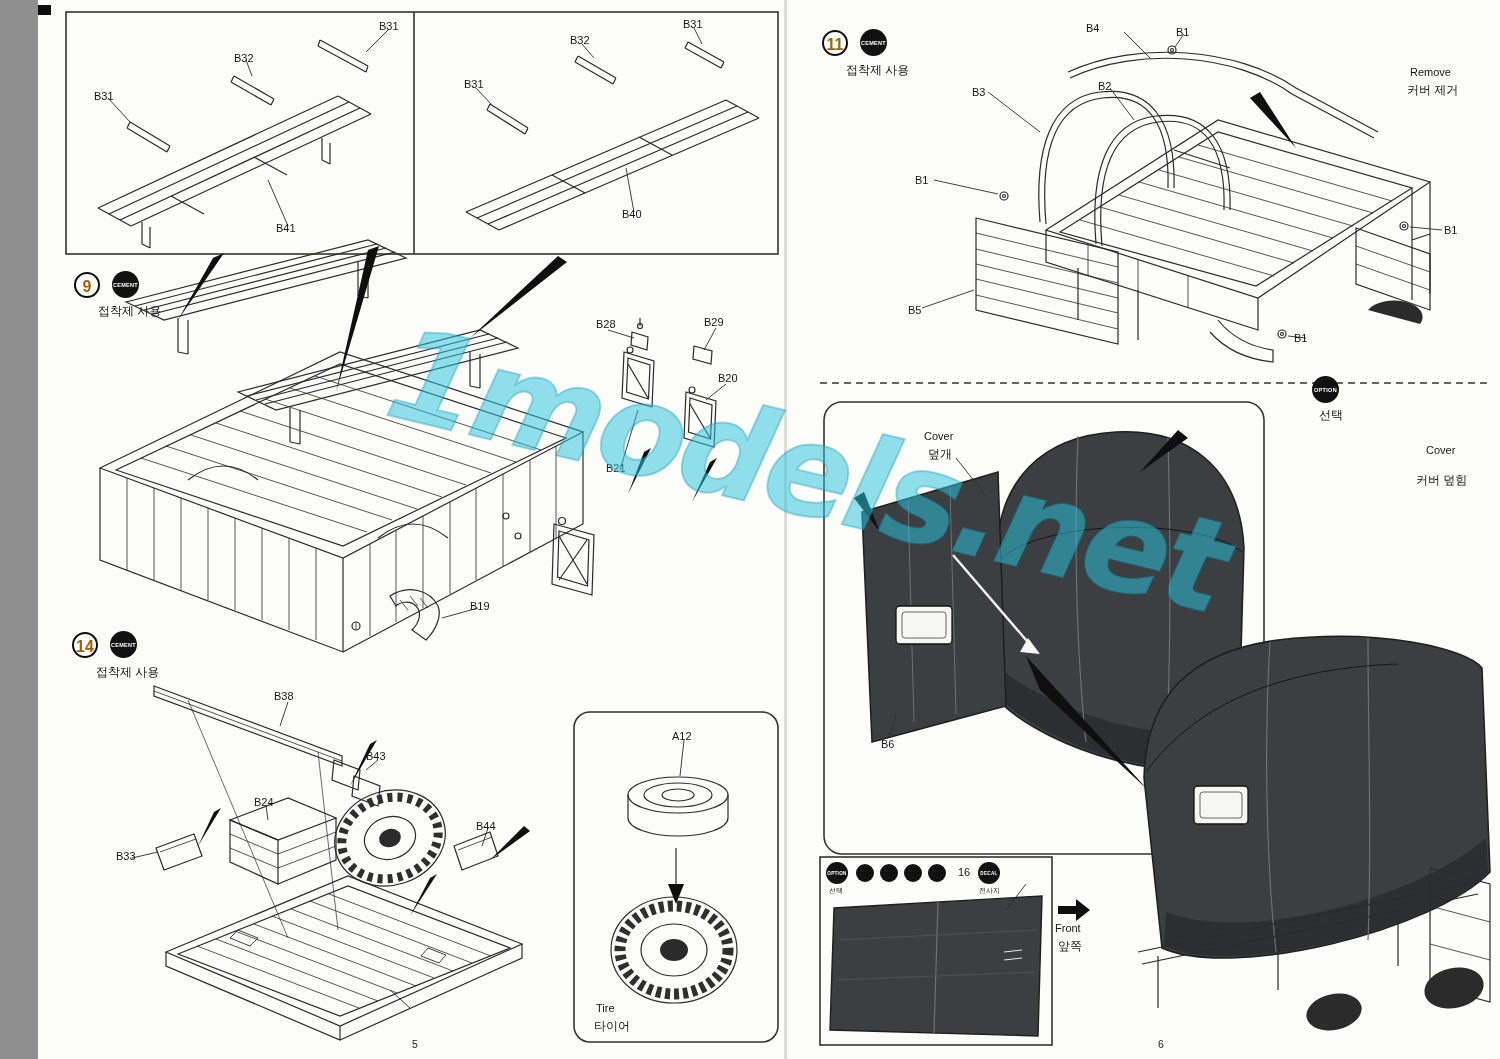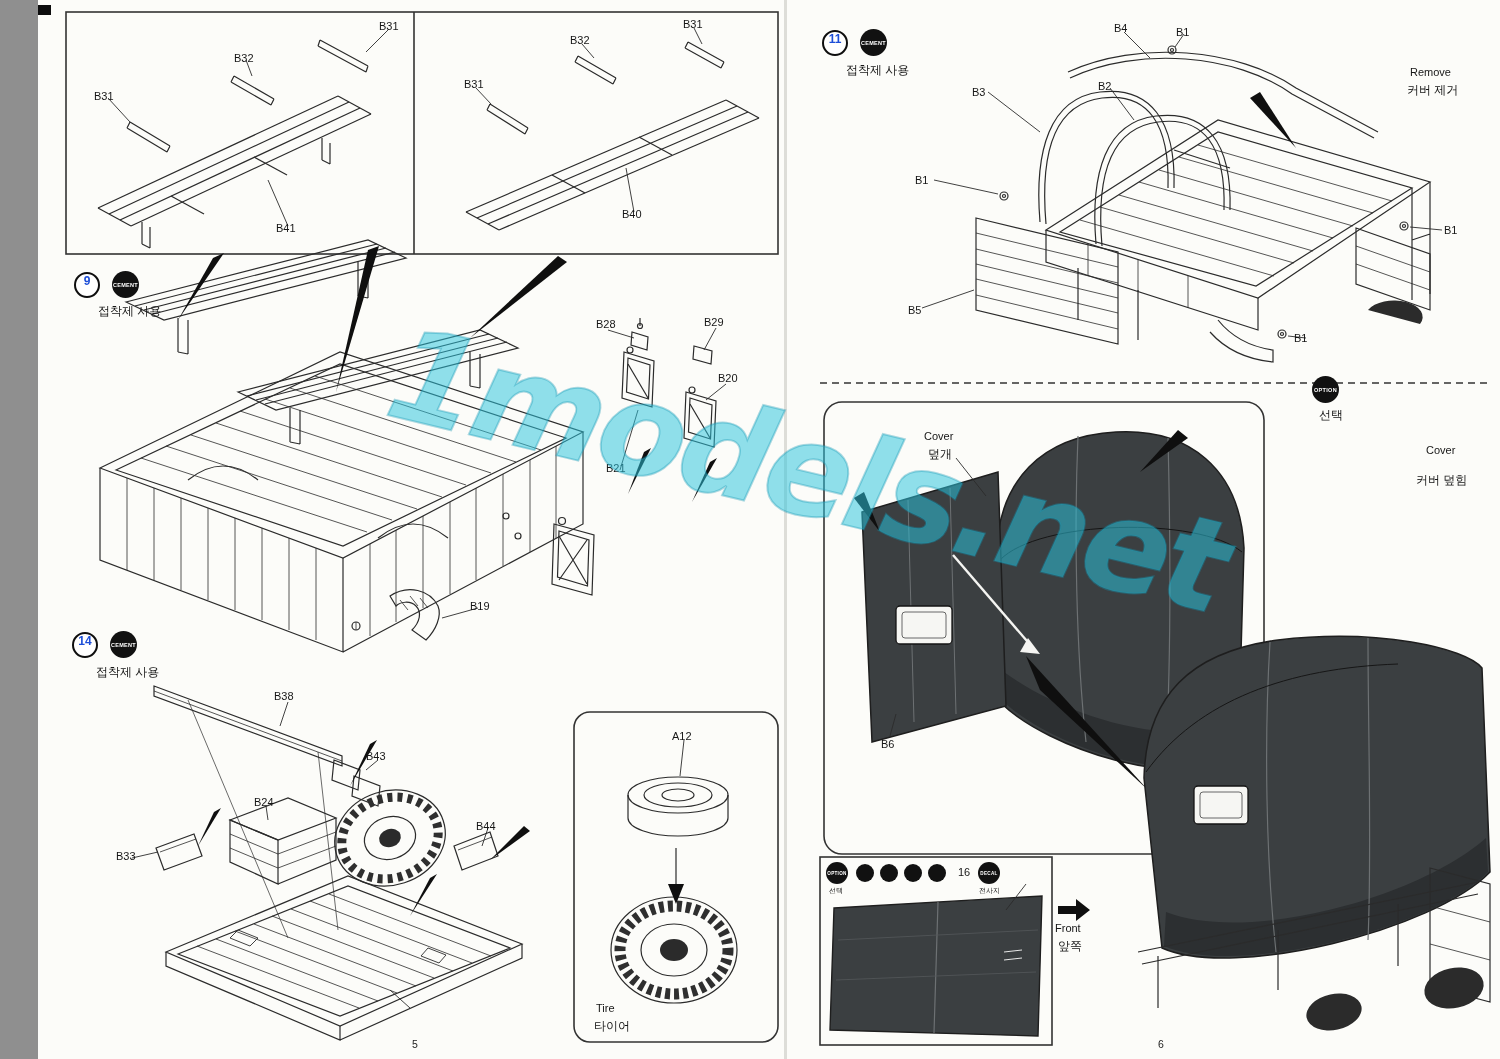--- a/index.html
+++ b/index.html
@@ -14,22 +14,22 @@
     background:linear-gradient(to right,#eéeeea,#d7d7d2); background-color:#ddddd8; }
   .corner-mark { position:absolute; left:0; top:5px; width:13px; height:10px; background:#0d0d0d; }
 
   .lbl { position:absolute; font-size:11px; white-space:nowrap; color:#161616; }
   .kr  { position:absolute; font-size:12px; white-space:nowrap; color:#161616; }
   .tiny-kr { position:absolute; font-size:7px; white-space:nowrap; color:#161616; }
   .page-num { position:absolute; font-size:10.5px; color:#222; }
 
   .badge {
     position:absolute; width:26px; height:26px; border:2.4px solid #0e0e0e;
-    border-radius:50%; background:#fff; display:flex; align-items:flex-start;
-    justify-content:center; font-size:12px; font-weight:bold; color:#1d4ed8;
+    border-radius:50%; background:#fff; display:flex; align-items:flex-end;
+    justify-content:center; font-size:16px; font-weight:bold; color:#a16207;
   }
   .icon-circle {
     position:absolute; background:#111; color:#fff; border-radius:50%;
     display:flex; align-items:center; justify-content:center;
     font-weight:bold; letter-spacing:.3px; text-align:center;
   }
   .ic-27 { width:27px; height:27px; font-size:5.5px; }
   .ic-22 { width:22px; height:22px; font-size:4.6px; }
   .ic-18 { width:18px; height:18px; font-size:4px; }
 
@@ -413,21 +413,21 @@
   <span class="page-num" style="left:374px;top:1038px">5</span>
 
   <div class="badge" style="left:784px;top:30px">
     <span>11</span>
   </div>
   <div class="icon-circle ic-27" style="left:822px;top:29px">
     <span>CEMENT</span>
   </div>
   <span class="kr" style="left:808px;top:62px">접착제 사용</span>
 
-  <span class="lbl" style="left:1076px;top:22px">B4</span>
+  <span class="lbl" style="left:1048px;top:22px">B4</span>
   <span class="lbl" style="left:1138px;top:26px">B1</span>
   <span class="lbl" style="left:934px;top:86px">B3</span>
   <span class="lbl" style="left:1060px;top:80px">B2</span>
   <span class="lbl" style="left:877px;top:174px">B1</span>
   <span class="lbl" style="left:870px;top:304px">B5</span>
   <span class="lbl" style="left:1256px;top:332px">B1</span>
   <span class="lbl" style="left:1406px;top:224px">B1</span>
   <span class="lbl" style="left:1372px;top:66px">Remove</span>
   <span class="kr" style="left:1369px;top:82px">커버 제거</span>
 

